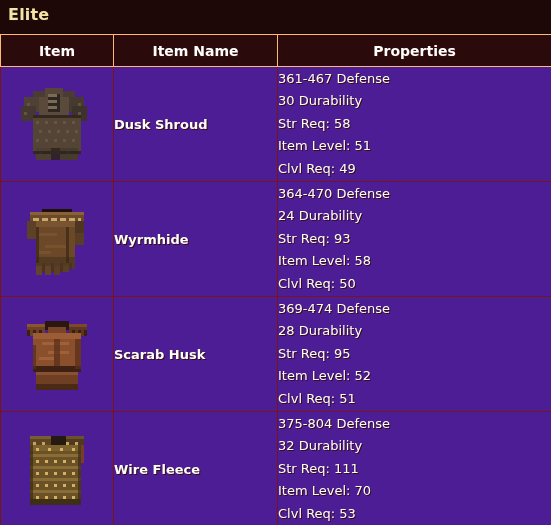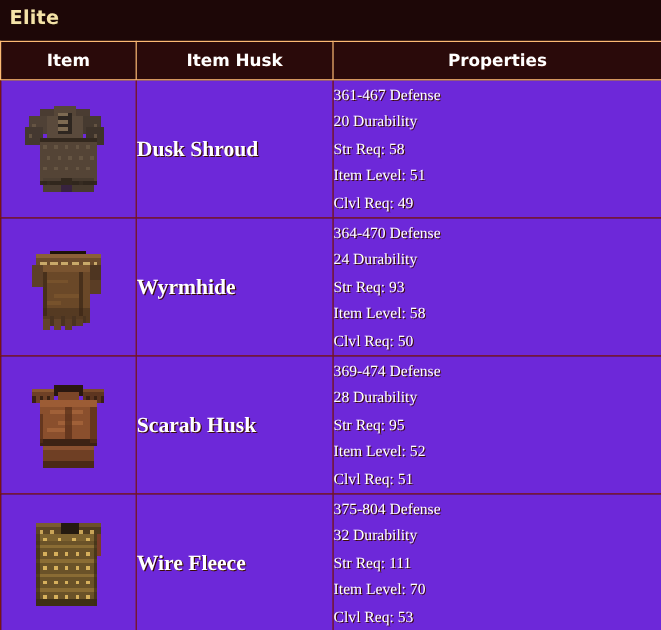--- a/index.html
+++ b/index.html
@@ -33,30 +33,29 @@
     border:1px solid #fdba74;
     color:#ffffff;
     font-size:14px;
     font-weight:bold;
     height:29px;
     text-align:center;
     vertical-align:middle;
     text-shadow:1px 1px 0 #3a0d06;
   }
   table.items td{
-    background:#6d28d9;
+    background:#4c1d95;
     border:1px solid #7a1414;
     vertical-align:middle;
     padding:0;
-    font-family:Liberation Serif, serif;
   }
 
   td.cell-item{height:114px;text-align:center;}
   td.cell-name{
-    color:#ffffff;font-size:18px;font-weight:bold;
+    color:#ffffff;font-size:13px;font-weight:bold;
     padding-left:10px;
     text-shadow:1px 1px 0 #3a0d06;
     margin-top:12px;
   }
   td.cell-props{padding:8px 0 8px 10px;}
   .prop-line{
     color:#ffffff;font-size:13px;
     line-height:22.5px;
     white-space:nowrap;
     text-shadow:1px 1px 0 #3a0d06;
@@ -81,21 +80,21 @@
 
   <table class="items">
     <colgroup>
       <col class="c-item">
         <col class="c-name">
         <col class="c-props">
     </colgroup>
     <thead>
       <tr>
         <th>Item</th>
-        <th>Item Husk</th>
+        <th>Item Name</th>
         <th>Properties</th>
       </tr>
     </thead>
     <tbody>
 
       <tr>
         <td class="cell-item">
           <span class="sprite-wrap">
             <svg viewBox="0 0 32 32" shape-rendering="crispEdges" aria-hidden="true">
               <g>
@@ -142,21 +141,21 @@
                   <rect x="8" y="25" width="16" height="1"></rect>
                   <rect x="14" y="24" width="3" height="4"></rect>
                 </g>
               </g>
             </svg>
           </span>
         </td>
         <td class="cell-name">Dusk Shroud</td>
         <td class="cell-props">
           <div class="prop-line">361-467 Defense</div>
-          <div class="prop-line">20 Durability</div>
+          <div class="prop-line">30 Durability</div>
           <div class="prop-line">Str Req: 58</div>
           <div class="prop-line">Item Level: 51</div>
           <div class="prop-line">Clvl Req: 49</div>
         </td>
       </tr>
 
       <tr>
         <td class="cell-item">
           <span class="sprite-wrap">
             <svg viewBox="0 0 32 32" shape-rendering="crispEdges" aria-hidden="true">

